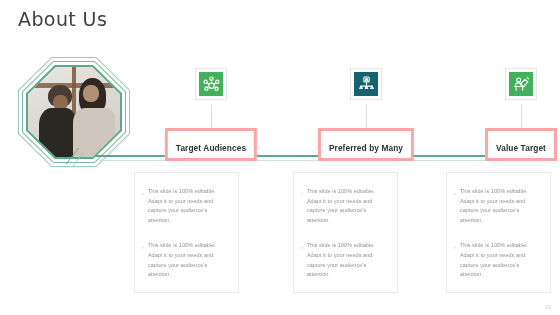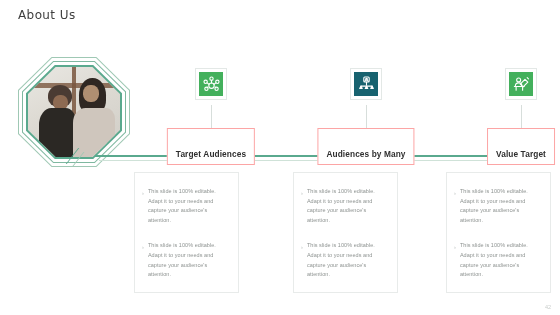--- a/index.html
+++ b/index.html
@@ -17,21 +17,21 @@
     width: 560px;
     height: 315px;
     background: #ffffff;
   }
 
   
   .page-title {
     position: absolute;
     left: 18px;
     top: 8px;
-    font-size: 12px;
+    font-size: 19px;
     font-weight: 400;
     letter-spacing: 0.4px;
     color: #3f3f3f;
     font-family: "DejaVu Sans", sans-serif;
   }
 
   
   .octa-wrap {
     position: absolute;
     left: 18px;
@@ -184,23 +184,23 @@
     width: 1px;
     height: 24px;
     background: #d7dedb;
   }
 
   .col-label {
     position: absolute;
     left: 50%;
     transform: translateX(-50%);
     top: 68px;
-    padding: 20px 8px 5px 8px;
-    background: #ffffff;
-    border: 1px solid #fca5a5;
+    padding: 12px 8px 5px 8px;
+    background: #ffffff;
+    border: 3px solid #fca5a5;
     font-size: 8.3px;
     font-weight: bold;
     color: #2f2f2f;
     white-space: nowrap;
     letter-spacing: 0.1px;
   }
 
   
   .card {
     position: absolute;
@@ -296,21 +296,21 @@
     <div class="icon-box" style="background:#17626f;">
       <svg width="19" height="19" viewBox="0 0 24 24" fill="none" stroke="#ffffff" stroke-width="1.4" stroke-linecap="round" stroke-linejoin="round">
         <rect x="8.6" y="2.6" width="6.8" height="6.2" rx="1.2"></rect>
         <circle cx="12" cy="5.3" r="1.1"></circle>
         <path d="M9.9 8.2c0-1.2 1-1.9 2.1-1.9s2.1 0.7 2.1 1.9"></path>
         <path d="M12 8.8v3.6M5 16.2v-2.1h14v2.1"></path>
         <path d="M3.4 17.1l1.6-3.2 1.6 3.2zM10.4 17.1l1.6-3.2 1.6 3.2zM17.4 17.1l1.6-3.2 1.6 3.2z"></path>
       </svg>
     </div>
     <div class="stem"></div>
-    <div class="col-label">Audiences by Many</div>
+    <div class="col-label">Preferred by Many</div>
   </div>
 
   <div class="col col-3">
     <div class="icon-box" style="background:#43b05c;">
       <svg width="19" height="19" viewBox="0 0 24 24" fill="none" stroke="#ffffff" stroke-width="1.4" stroke-linecap="round" stroke-linejoin="round">
         <circle cx="8.4" cy="6.2" r="2.5"></circle>
         <path d="M4.2 14.3c0-2.5 1.9-4.3 4.2-4.3s4.2 1.8 4.2 4.3"></path>
         <path d="M3 14.6h12.4M5.2 14.6v4.6M13.4 14.6v4.6"></path>
         <path d="M16.4 5.4l3.6 3.6-6 6-3.6-3.6z"></path>
         <path d="M19.2 3.4l1.6 1.6"></path>

